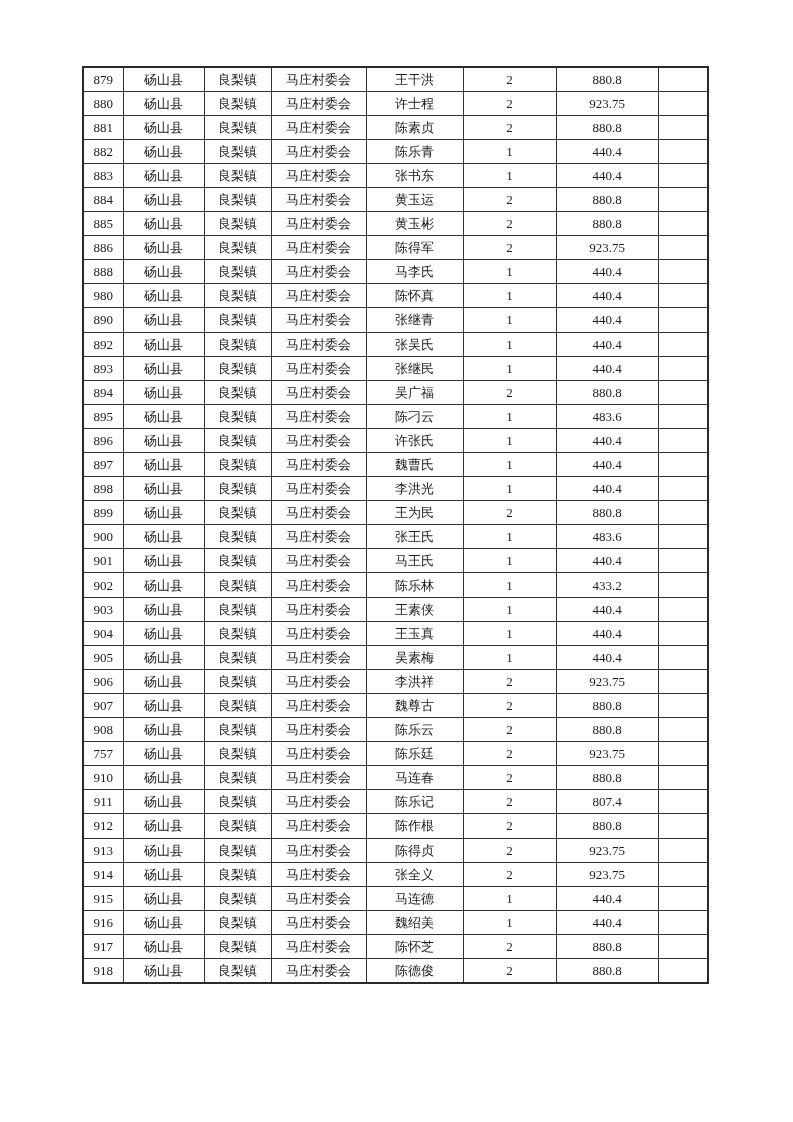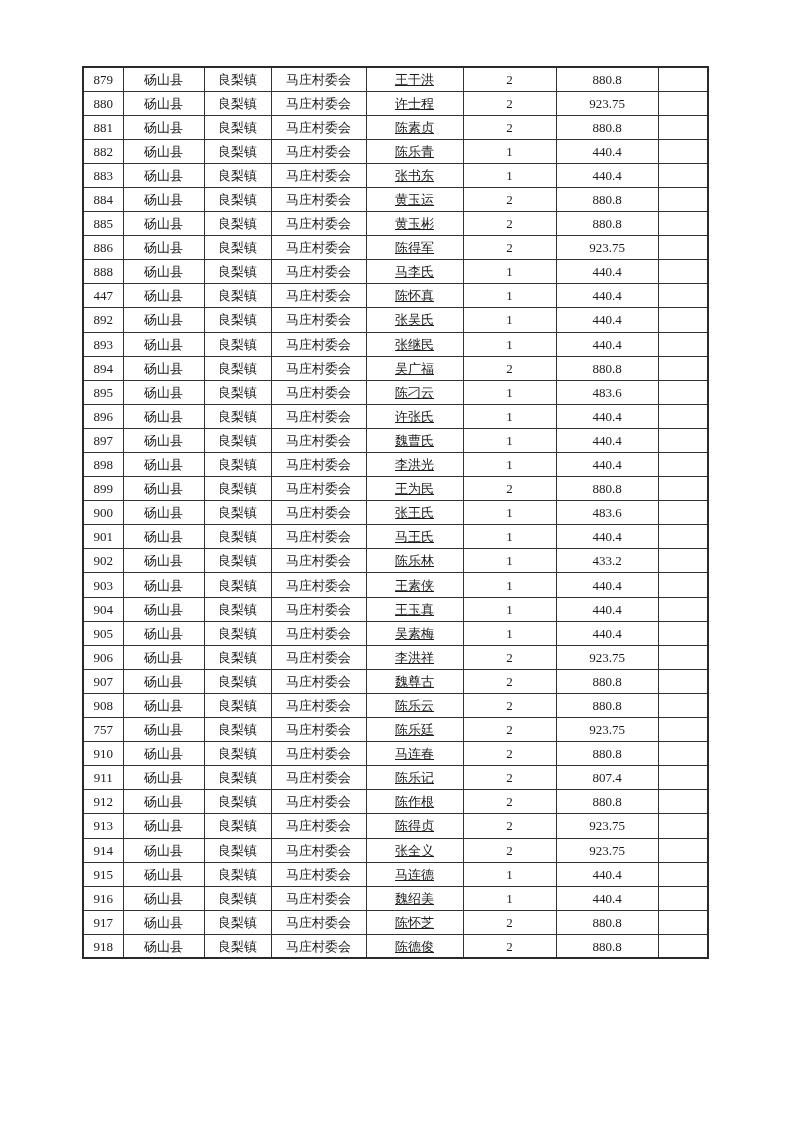--- a/index.html
+++ b/index.html
@@ -40,21 +40,21 @@
     vertical-align: middle;
     white-space: nowrap;
     overflow: hidden;
     line-height: 1;
     box-sizing: border-box;
   }
   td.col-index  { width: 40px;  font-family: "Liberation Serif", serif; }
   td.col-county { width: 81px;  }
   td.col-town   { width: 67px;  }
   td.col-village{ width: 95px;  }
-  td.col-name   { width: 97px; text-decoration: underline;  }
+  td.col-name   { width: 97px;  }
   td.col-count  { width: 93px;  }
   td.col-amount { width: 102px; }
   td.col-blank  { width: 50px;  }
 </style>
 </head>
 <body>
 
 <div class="sheet">
   <table class="roster">
     <colgroup>
@@ -152,25 +152,35 @@
           <td class="col-index">888</td>
           <td class="col-county">砀山县</td>
           <td class="col-town">良梨镇</td>
           <td class="col-village">马庄村委会</td>
           <td class="col-name">马李氏</td>
           <td class="col-count">1</td>
           <td class="col-amount">440.4</td>
           <td class="col-blank"></td>
         </tr>
         <tr>
-          <td class="col-index">447</td>
+          <td class="col-index">980</td>
           <td class="col-county">砀山县</td>
           <td class="col-town">良梨镇</td>
           <td class="col-village">马庄村委会</td>
           <td class="col-name">陈怀真</td>
+          <td class="col-count">1</td>
+          <td class="col-amount">440.4</td>
+          <td class="col-blank"></td>
+        </tr>
+        <tr>
+          <td class="col-index">890</td>
+          <td class="col-county">砀山县</td>
+          <td class="col-town">良梨镇</td>
+          <td class="col-village">马庄村委会</td>
+          <td class="col-name">张继青</td>
           <td class="col-count">1</td>
           <td class="col-amount">440.4</td>
           <td class="col-blank"></td>
         </tr>
         <tr>
           <td class="col-index">892</td>
           <td class="col-county">砀山县</td>
           <td class="col-town">良梨镇</td>
           <td class="col-village">马庄村委会</td>
           <td class="col-name">张吴氏</td>

